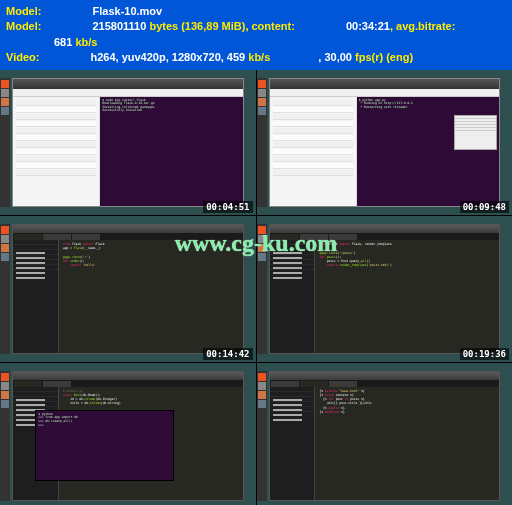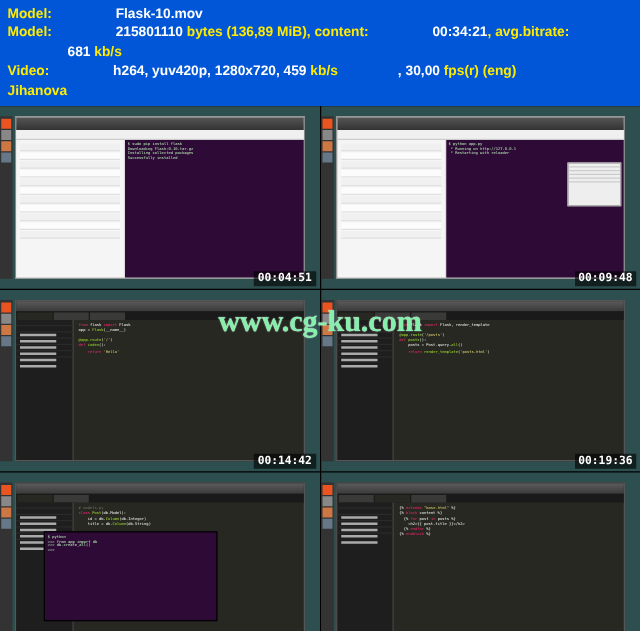--- a/index.html
+++ b/index.html
@@ -54,23 +54,20 @@
 <div class="header">
   <div>
     <span class="yellow">Model: </span><span class="white">Flask-10.mov</span>
   </div>
   <div>
     <span class="yellow">Model: </span><span class="white">215801110 </span><span class="yellow">bytes (136,89 MiB)</span><span class="yellow">, content: </span><span class="white">00:34:21</span><span class="yellow">, avg.bitrate: </span><span class="white">681 </span><span class="yellow">kb/s</span>
   </div>
   <div>
     <span class="yellow">Video: </span><span class="white">h264, yuv420p, 1280x720, 459 </span><span class="yellow">kb/s</span><span class="white">, 30,00 </span><span class="yellow">fps(r) (eng)</span>
   </div>
-  <div>
-    <span class="yellow">Jihanova</span>
-  </div>
 </div>
 
 <div class="thumbs">
 
   <div class="watermark">www.cg-ku.com</div>
 
   <div class="thumb">
     <div class="launcher">
       <div class="licon"></div>
       <div class="licon"></div>

